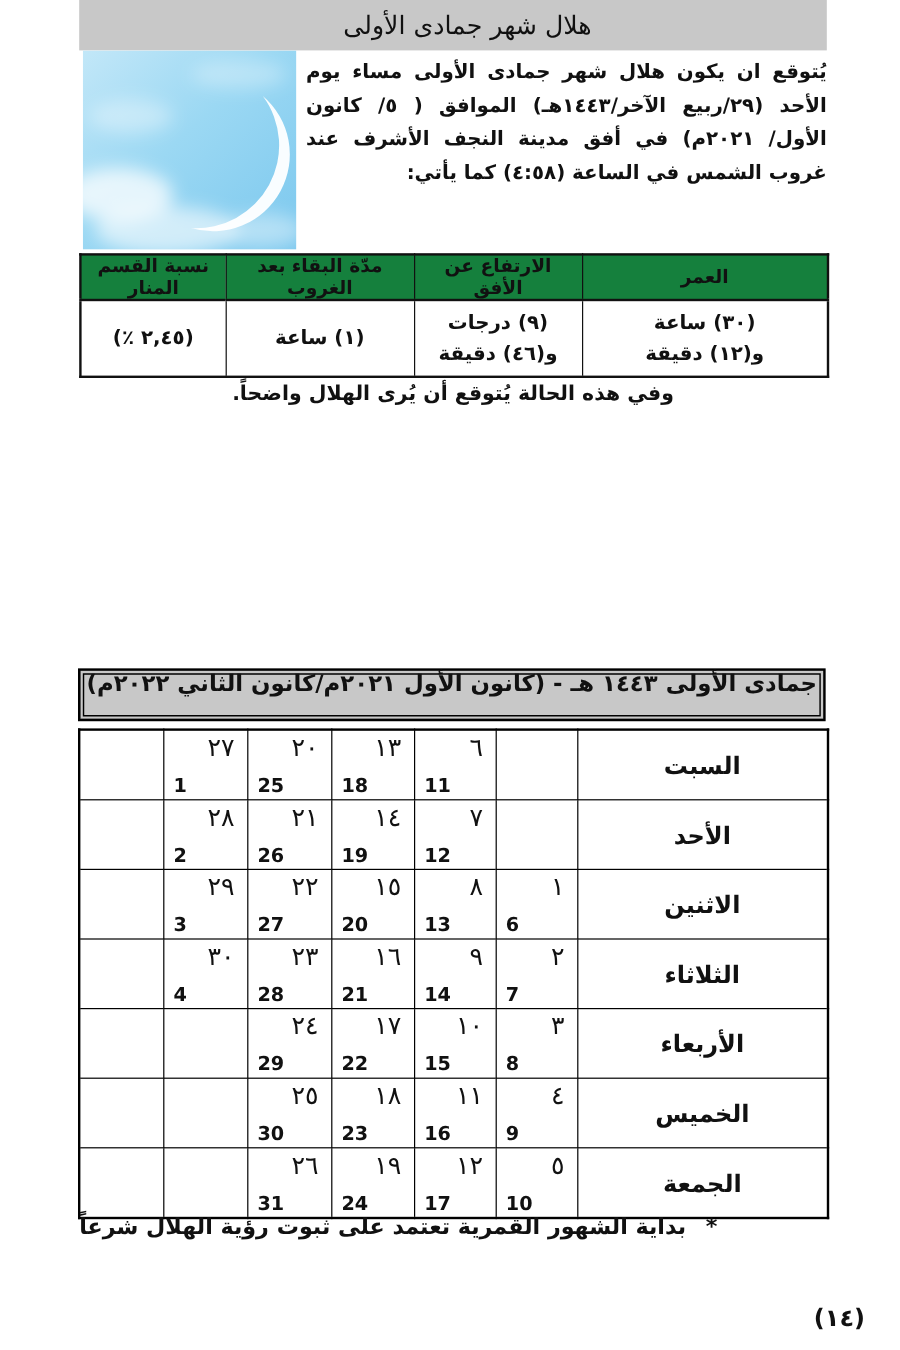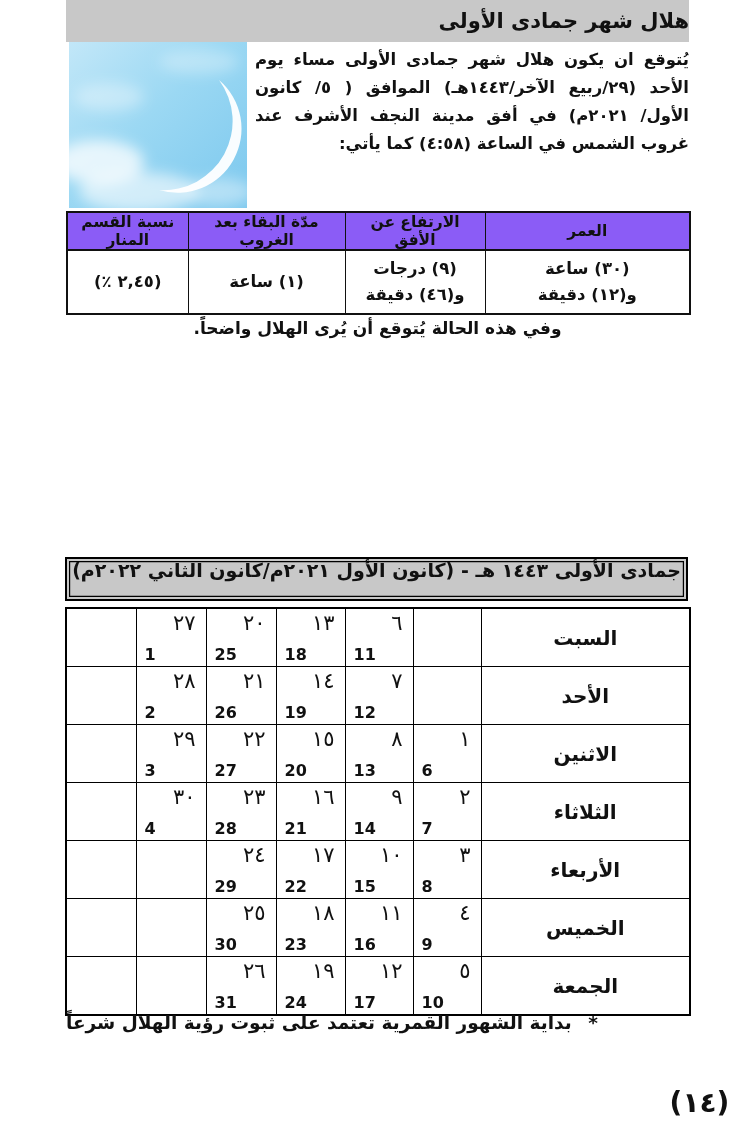--- a/index.html
+++ b/index.html
@@ -1,34 +1,34 @@
 <!DOCTYPE html>
 <html dir="rtl" lang="ar"><head>
 <meta charset="utf-8">
 <style>
   html,body{margin:0;padding:0;background:#ffffff;}
   body{width:750px;height:1125px;font-family:"DejaVu Sans",sans-serif;color:#111;direction:rtl;}
   .page{position:relative;width:750px;height:1125px;overflow:hidden;background:#fff;}
 
   
   .title-bar{position:absolute;left:66px;top:0;width:623px;height:42px;background:#c8c8c8;}
-  .title-bar h1{margin:0;font-size:21px;font-weight:bold;text-align:right;line-height:42px;padding-left:24px;}
+  .title-bar h1{margin:0;font-size:21px;font-weight:normal;text-align:center;line-height:42px;padding-left:24px;}
 
   
   .moon-photo{position:absolute;left:69px;top:42px;width:178px;height:166px;}
   .moon-photo svg{display:block;width:100%;height:100%;}
 
   
   .intro-text{position:absolute;left:255px;top:46px;width:434px;}
   .intro-text p{margin:0;font-size:16.5px;font-weight:bold;line-height:28px;text-align:justify;}
   .equation{margin-top:8px;font-size:16.5px;font-weight:bold;text-align:center;}
 
   
   .info-table{position:absolute;left:66px;top:211px;width:623px;border-collapse:collapse;table-layout:fixed;}
-  .info-table th{background:#8b5cf6;border:1.6px solid #111;border-bottom:2.2px solid #111;height:36px;
+  .info-table th{background:#15803d;border:1.6px solid #111;border-bottom:2.2px solid #111;height:36px;
                  font-size:15.5px;font-weight:bold;text-align:center;padding:0 3px;}
   .info-table{border:2.2px solid #111;}
   .info-table td{border:1.6px solid #111;height:62px;text-align:center;vertical-align:middle;
                  font-size:16.5px;font-weight:bold;padding:0 2px;}
   .info-table td div{line-height:26px;}
 
   .note{position:absolute;left:66px;top:318px;width:623px;margin:0;text-align:center;
         font-size:17px;font-weight:bold;}
 
   
@@ -45,21 +45,21 @@
   .day-cell{text-align:center;vertical-align:middle;font-size:20px;font-weight:bold;}
   .date-cell{position:relative;}
   .hijri{position:absolute;top:2px;right:10px;font-size:21px;font-weight:normal;}
   .greg{position:absolute;bottom:2px;left:8px;font-size:16px;font-weight:bold;}
 
   .footnote{position:absolute;left:66px;top:1012px;width:623px;margin:0;text-align:left;
             font-size:18.5px;font-weight:bold;}
   .footnote .marker{padding-left:10px;}
 
   .page-number{position:absolute;top:1086px;left:662px;width:75px;text-align:center;
-               font-size:28px;font-weight:bold;}
+               font-size:20px;font-weight:bold;}
 </style>
 </head>
 <body>
 
 <div class="page">
 
   <header class="title-bar">
     <h1>هلال شهر جمادى الأولى</h1>
   </header>
 

